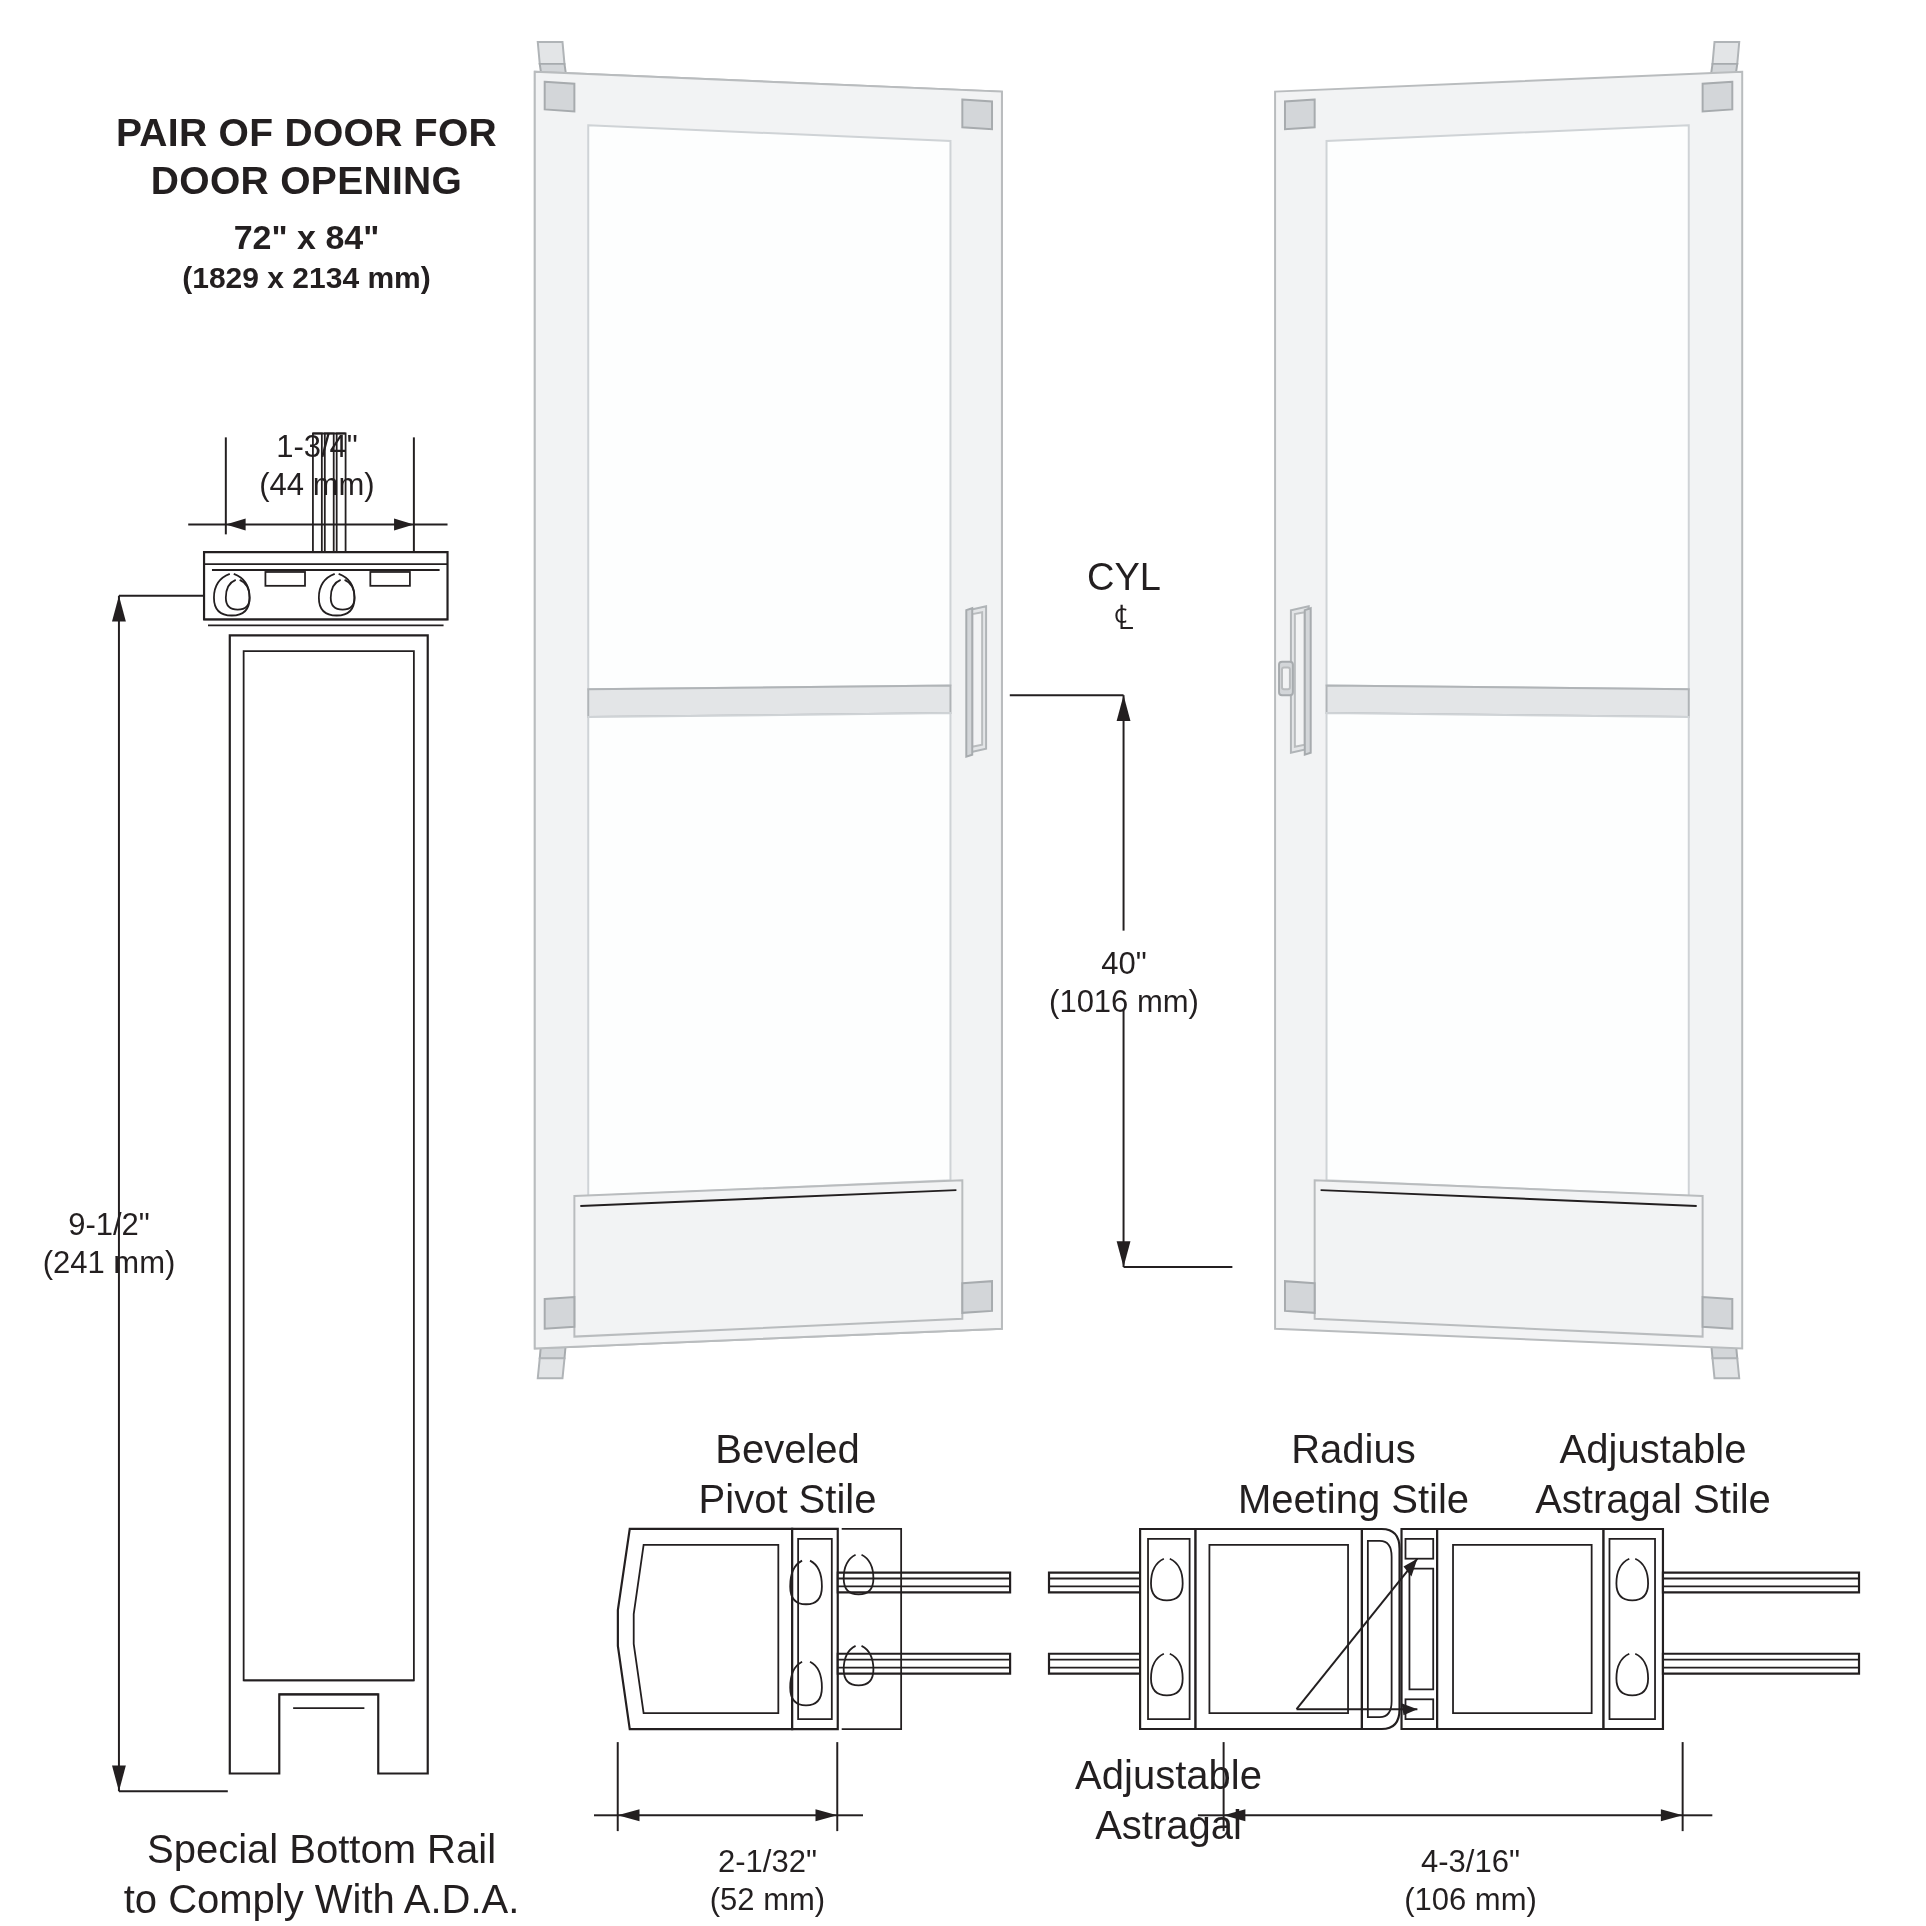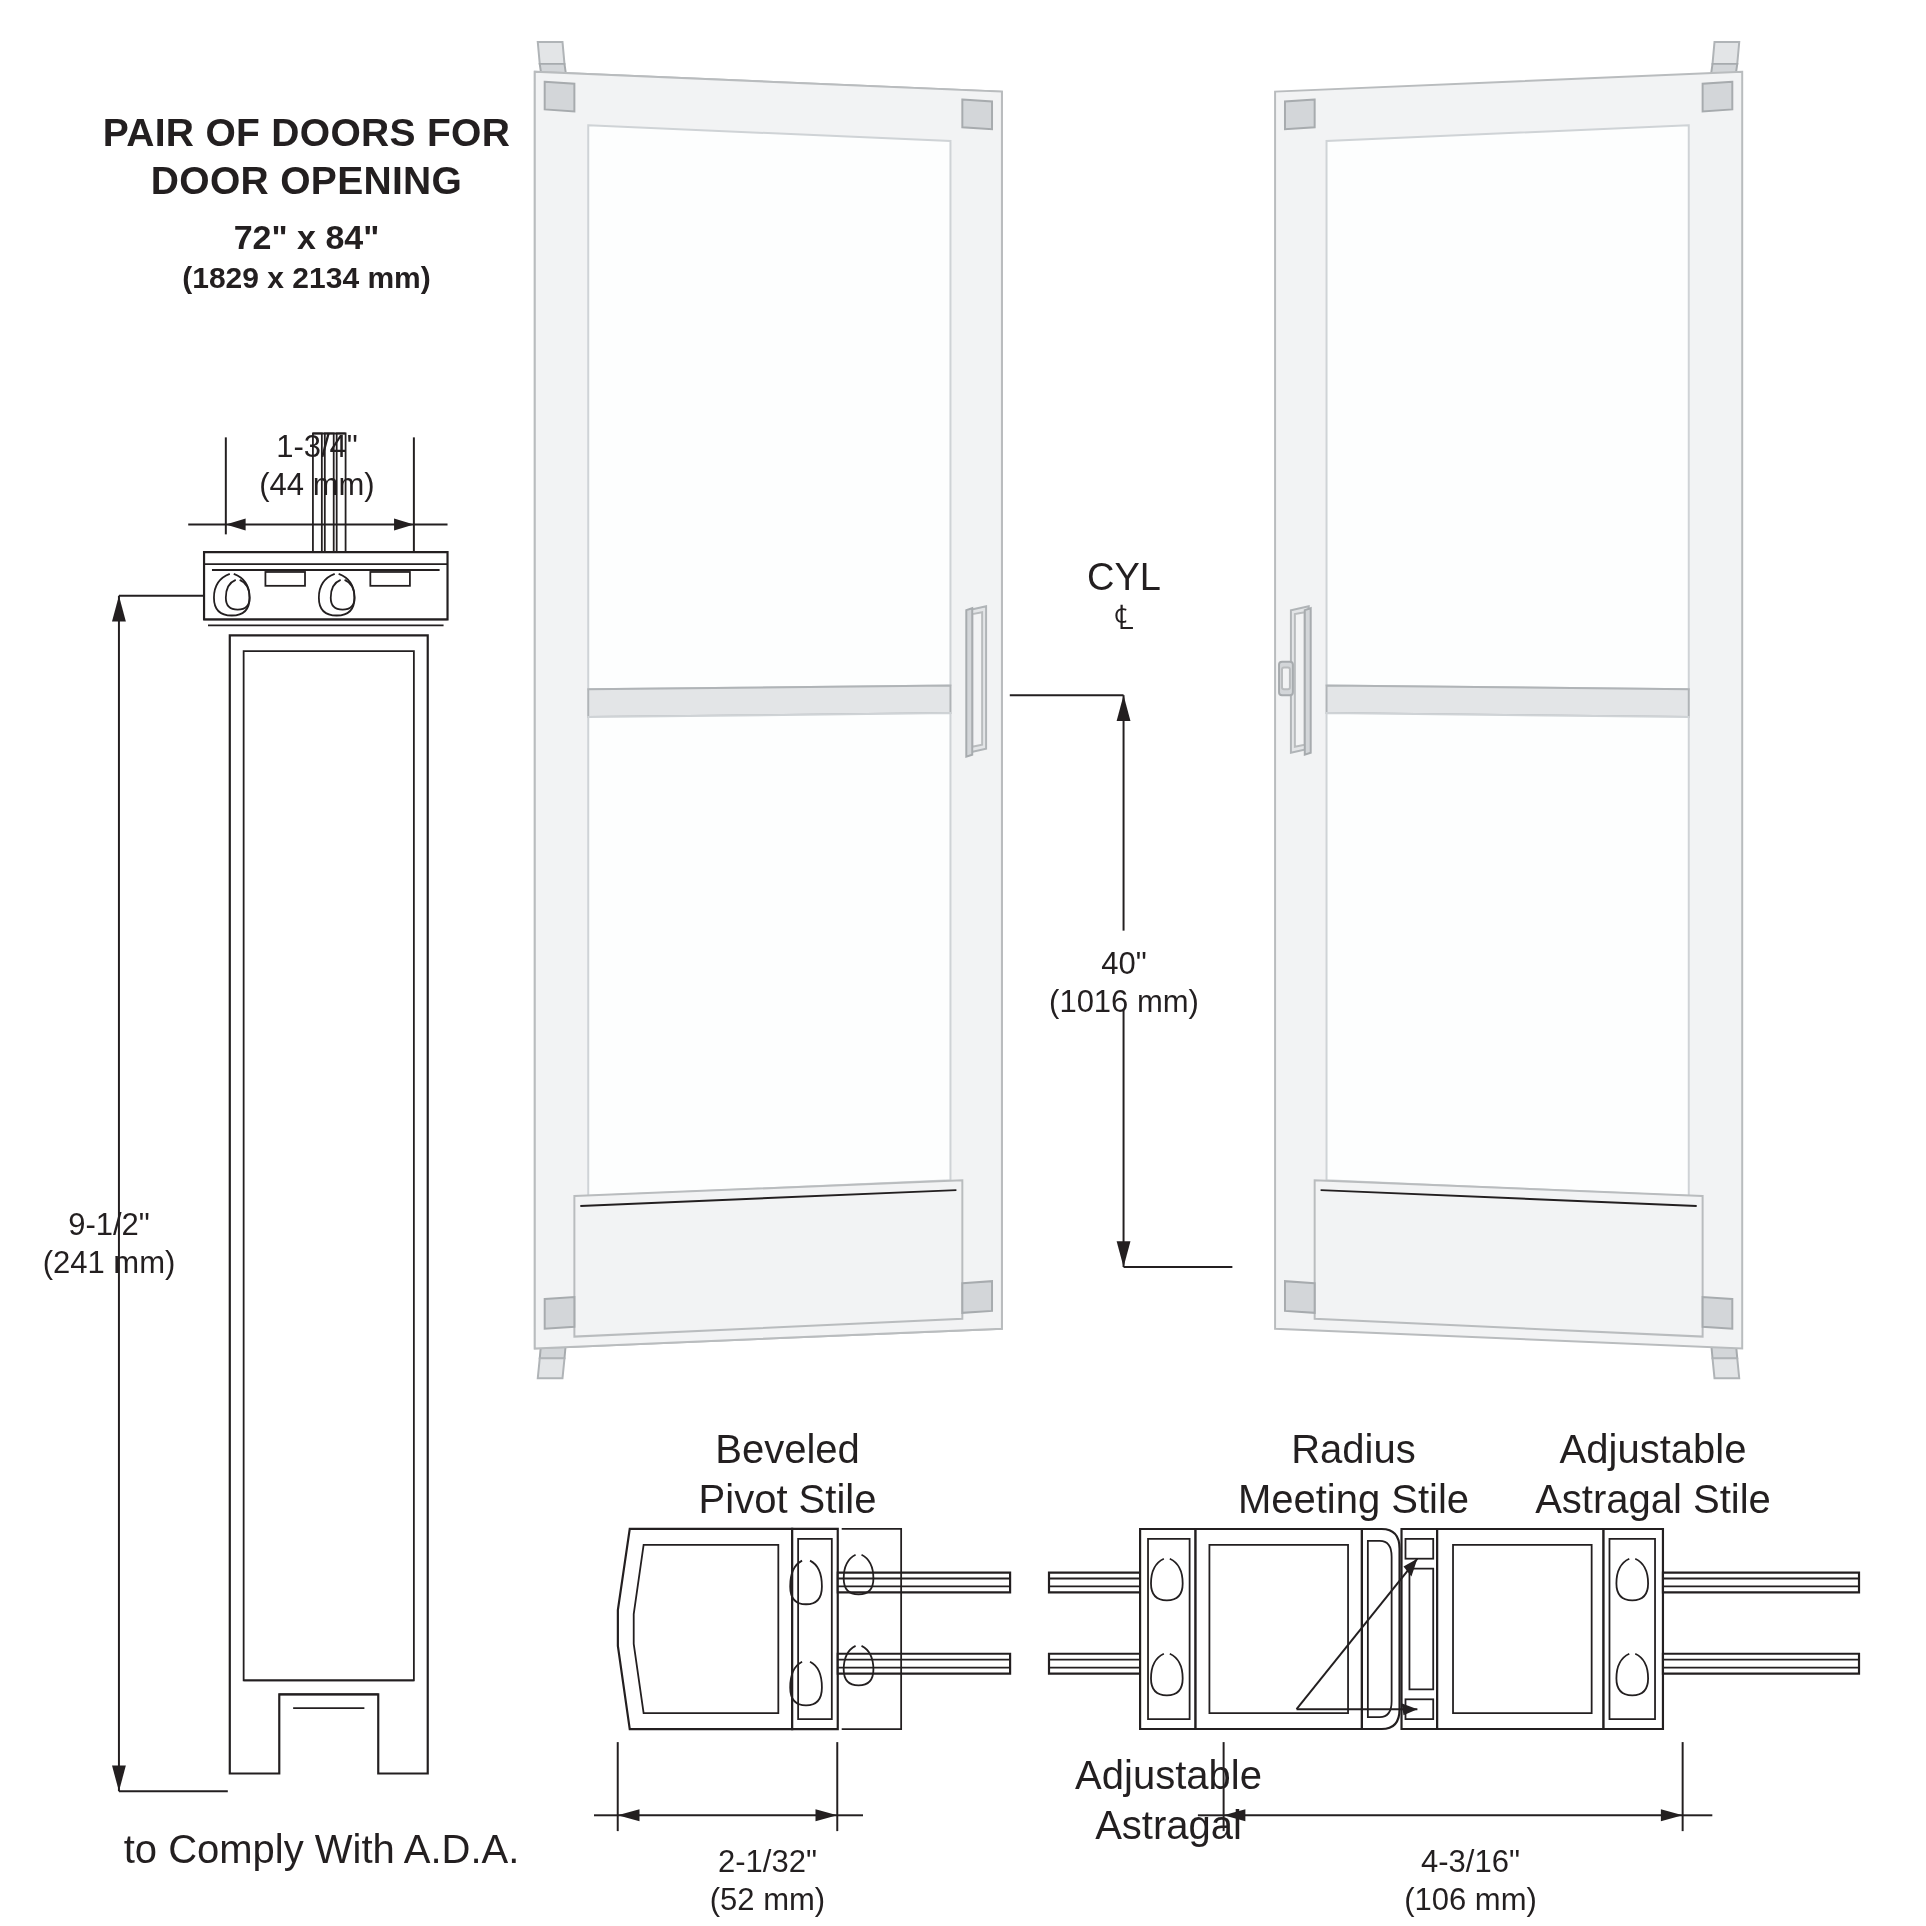--- a/index.html
+++ b/index.html
@@ -35,37 +35,38 @@
   .alu-light{fill:#f2f3f4;stroke:#b9bcbe;stroke-width:2;}
   .alu-mid{fill:#e3e5e7;stroke:#b0b4b7;stroke-width:2;}
   .alu-dark{fill:#d3d6d9;stroke:#a7abae;stroke-width:2;}
   .sec{fill:#ffffff;stroke:#231f20;stroke-width:2.2;}
   .sec-thin{fill:none;stroke:#231f20;stroke-width:1.8;}
 </style>
 </head>
 <body>
 
 <div class="abs" id="title-block">
-  <div class="t1">PAIR OF DOORS FOR</div>
+  <div class="t1">PAIR OF DOOR FOR</div>
   <div class="t1">DOOR OPENING</div>
   <div class="t2">72" x 84"</div>
   <div class="t3">(1829 x 2134 mm)</div>
 </div>
 
 <div class="abs" style="left:198px;top:428px;width:238px;">
   <div class="dim">1-3/4"</div>
   <div class="dim">(44  mm)</div>
 </div>
 
 <div class="abs" style="left:10px;top:1206px;width:198px;">
   <div class="dim">9-1/2"</div>
   <div class="dim">(241  mm)</div>
 </div>
 
 <div class="abs" style="left:89px;top:1824px;width:465px;">
+  <div class="caption">Special Bottom Rail</div>
   <div class="caption">to Comply With A.D.A.</div>
 </div>
 
 <svg class="abs" style="left:0px;top:376px;" width="515" height="1445" viewBox="0 0 520 1460">
 
   <line class="ln thin" x1="228" y1="62" x2="228" y2="160"></line>
   <line class="ln thin" x1="418" y1="62" x2="418" y2="190"></line>
   <line class="ln thin" x1="228" y1="150" x2="418" y2="150"></line>
   <polygon points="228,150 248,144 248,156" fill="#231f20"></polygon>
   <polygon points="418,150 398,144 398,156" fill="#231f20"></polygon>

